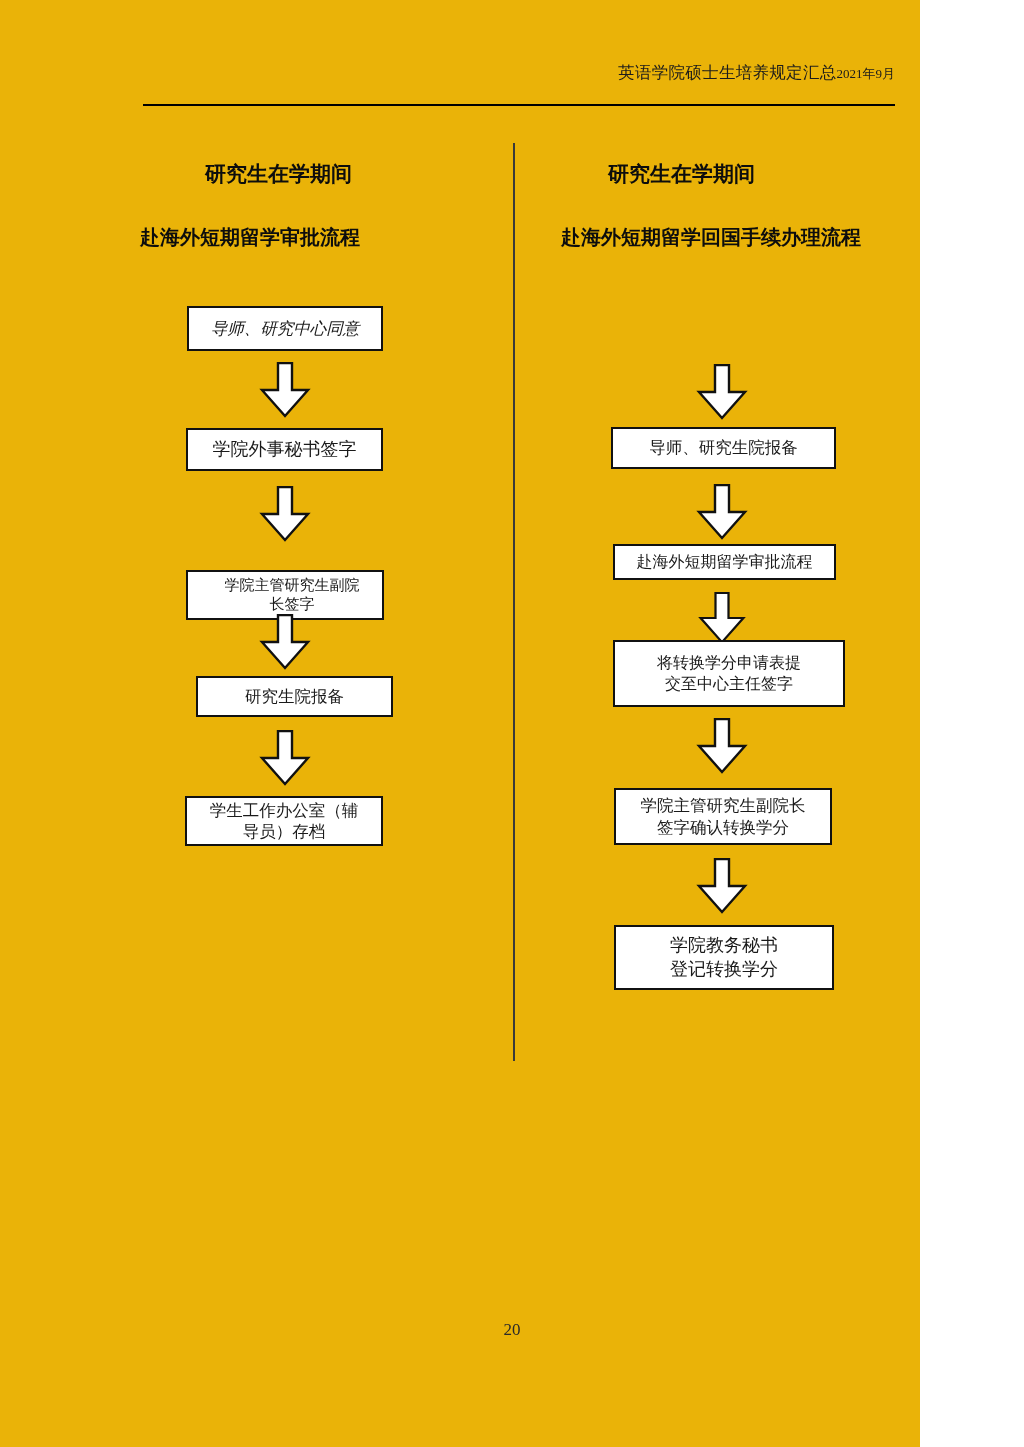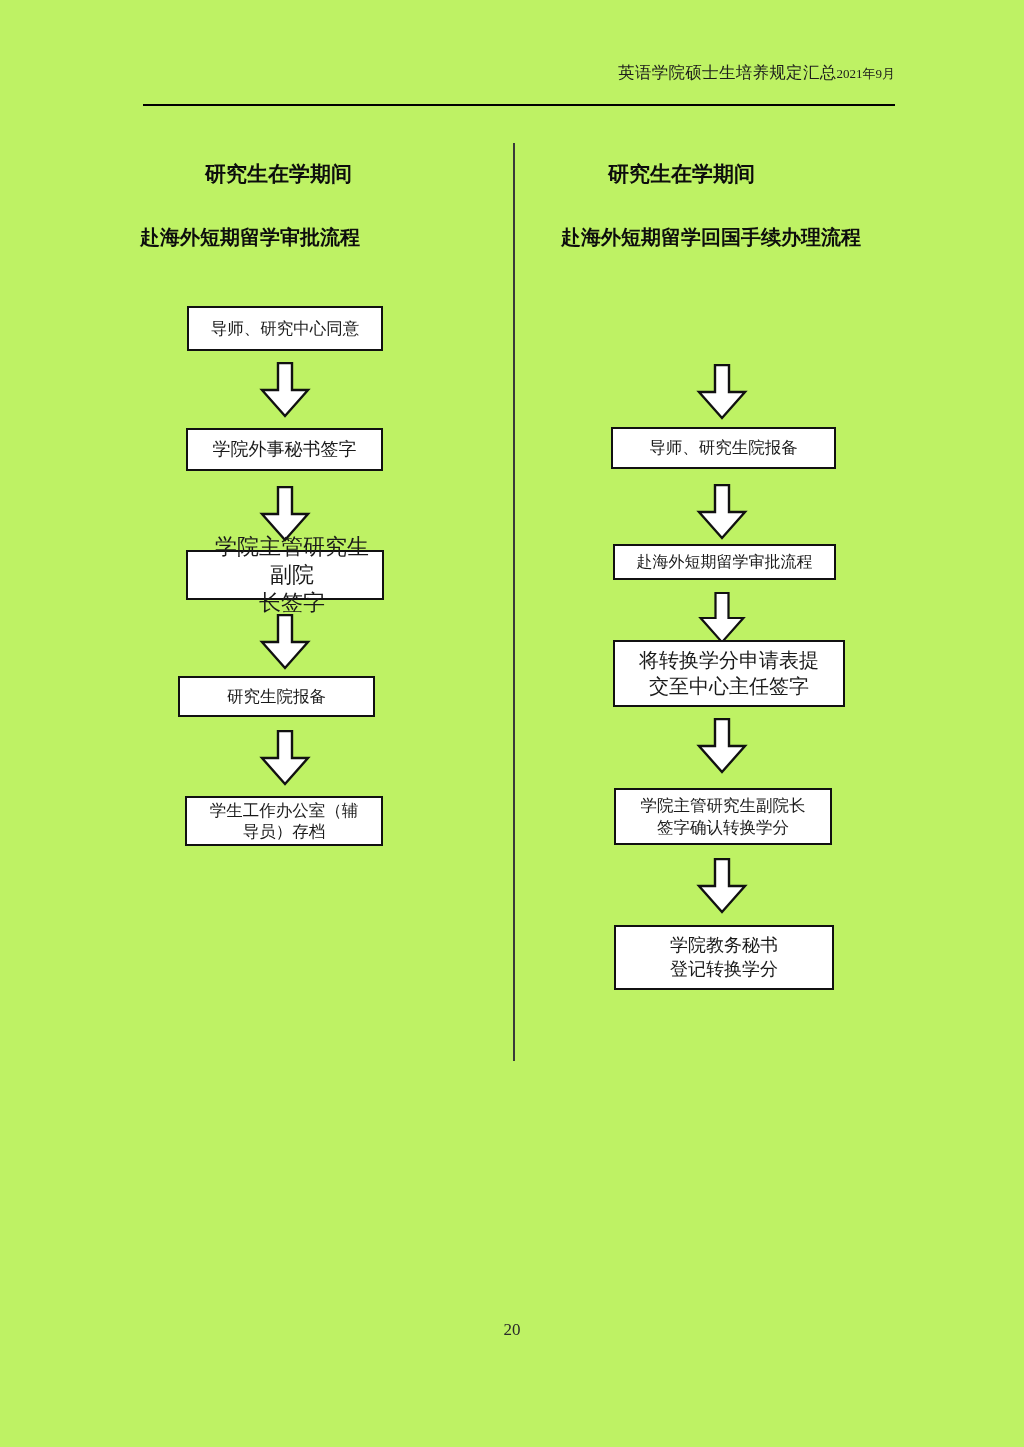--- a/index.html
+++ b/index.html
@@ -6,23 +6,23 @@
     margin: 0;
     padding: 0;
     background: #ffffff;
   }
   body {
     font-family: "Liberation Serif", "DejaVu Serif", serif;
     color: #1a1a1a;
   }
   #page {
     position: relative;
-    width: 1024px;
+    width: 920px;
     height: 1447px;
-    background: #bef264;
+    background: #eab308;
     overflow: hidden;
   }
 
   
   #header-text {
     position: absolute;
     left: 143px;
     top: 62px;
     width: 752px;
     text-align: right;
@@ -116,51 +116,51 @@
   <div id="header-rule"></div>
 
   <div id="column-divider"></div>
 
   <div class="col-title line1" id="left-title-1">研究生在学期间</div>
   <div class="col-title line2" id="left-title-2">赴海外短期留学审批流程</div>
 
   <div class="col-title line1" id="right-title-1">研究生在学期间</div>
   <div class="col-title line2" id="right-title-2">赴海外短期留学回国手续办理流程</div>
 
-  <div class="flow-box" style="left:187px; top:306px; width:196px; height:45px; font-size:16.5px;">
+  <div class="flow-box" style="left:187px; top:306px; width:196px; height:45px; font-size:16.5px;font-style:italic;">
     <span class="txt">导师、研究中心同意</span>
   </div>
 
   <div class="block-arrow" style="left:259px; top:362px;">
     <svg width="52" height="56" viewBox="0 0 52 56">
       <polygon points="19,1 33,1 33,28 49,28 26,54 3,28 19,28" fill="#ffffff" stroke="#111111" stroke-width="2.4" stroke-linejoin="miter"></polygon>
     </svg>
   </div>
 
   <div class="flow-box" style="left:186px; top:428px; width:197px; height:43px; font-size:18px;">
     <span class="txt">学院外事秘书签字</span>
   </div>
 
   <div class="block-arrow" style="left:259px; top:486px;">
     <svg width="52" height="56" viewBox="0 0 52 56">
       <polygon points="19,1 33,1 33,28 49,28 26,54 3,28 19,28" fill="#ffffff" stroke="#111111" stroke-width="2.4" stroke-linejoin="miter"></polygon>
     </svg>
   </div>
 
-  <div class="flow-box" style="left:186px; top:550px; width:198px; height:50px; font-size:22px;padding-left:20px;">
+  <div class="flow-box" style="left:186px; top:570px; width:198px; height:50px; font-size:15px;padding-left:20px;">
     <span class="txt">学院主管研究生副院<br>长签字</span>
   </div>
 
   <div class="block-arrow" style="left:259px; top:614px;">
     <svg width="52" height="56" viewBox="0 0 52 56">
       <polygon points="19,1 33,1 33,28 49,28 26,54 3,28 19,28" fill="#ffffff" stroke="#111111" stroke-width="2.4" stroke-linejoin="miter"></polygon>
     </svg>
   </div>
 
-  <div class="flow-box" style="left:178px; top:676px; width:197px; height:41px; font-size:16.5px;">
+  <div class="flow-box" style="left:196px; top:676px; width:197px; height:41px; font-size:16.5px;">
     <span class="txt">研究生院报备</span>
   </div>
 
   <div class="block-arrow" style="left:259px; top:730px;">
     <svg width="52" height="56" viewBox="0 0 52 56">
       <polygon points="19,1 33,1 33,28 49,28 26,54 3,28 19,28" fill="#ffffff" stroke="#111111" stroke-width="2.4" stroke-linejoin="miter"></polygon>
     </svg>
   </div>
 
   <div class="flow-box" style="left:185px; top:796px; width:198px; height:50px; font-size:16.5px;">
@@ -187,21 +187,21 @@
   <div class="flow-box" style="left:613px; top:544px; width:223px; height:36px; font-size:16px;">
     <span class="txt">赴海外短期留学审批流程</span>
   </div>
 
   <div class="block-arrow" style="left:696px; top:592px;">
     <svg width="52" height="52" viewBox="0 0 52 56">
       <polygon points="19,1 33,1 33,28 49,28 26,54 3,28 19,28" fill="#ffffff" stroke="#111111" stroke-width="2.4" stroke-linejoin="miter"></polygon>
     </svg>
   </div>
 
-  <div class="flow-box" style="left:613px; top:640px; width:232px; height:67px; font-size:20px;">
+  <div class="flow-box" style="left:613px; top:640px; width:232px; height:67px; font-size:16px;">
     <span class="txt">将转换学分申请表提<br>交至中心主任签字</span>
   </div>
 
   <div class="block-arrow" style="left:696px; top:718px;">
     <svg width="52" height="56" viewBox="0 0 52 56">
       <polygon points="19,1 33,1 33,28 49,28 26,54 3,28 19,28" fill="#ffffff" stroke="#111111" stroke-width="2.4" stroke-linejoin="miter"></polygon>
     </svg>
   </div>
 
   <div class="flow-box" style="left:614px; top:788px; width:218px; height:57px; font-size:16.5px;">

